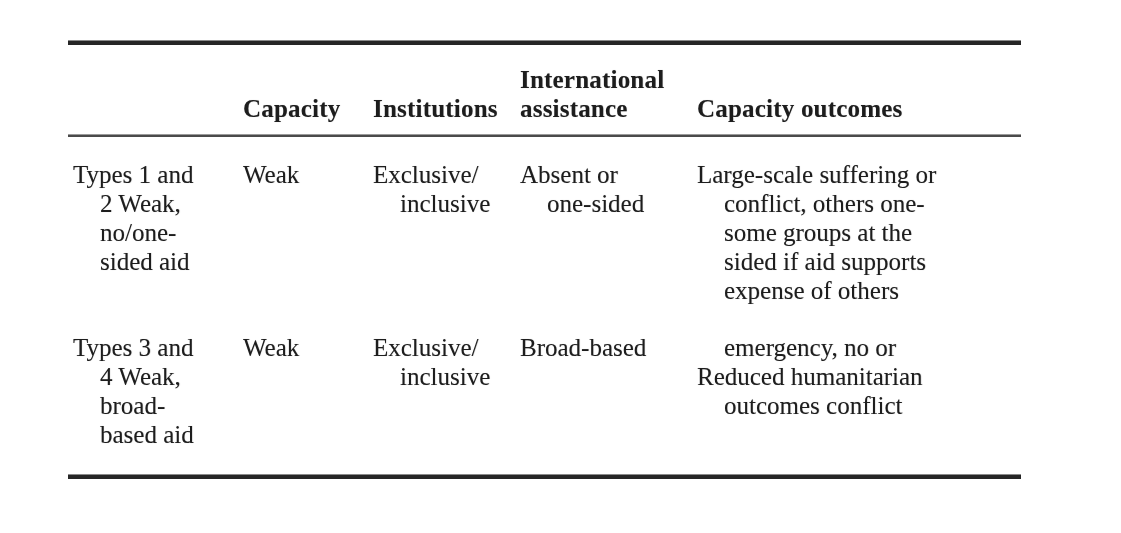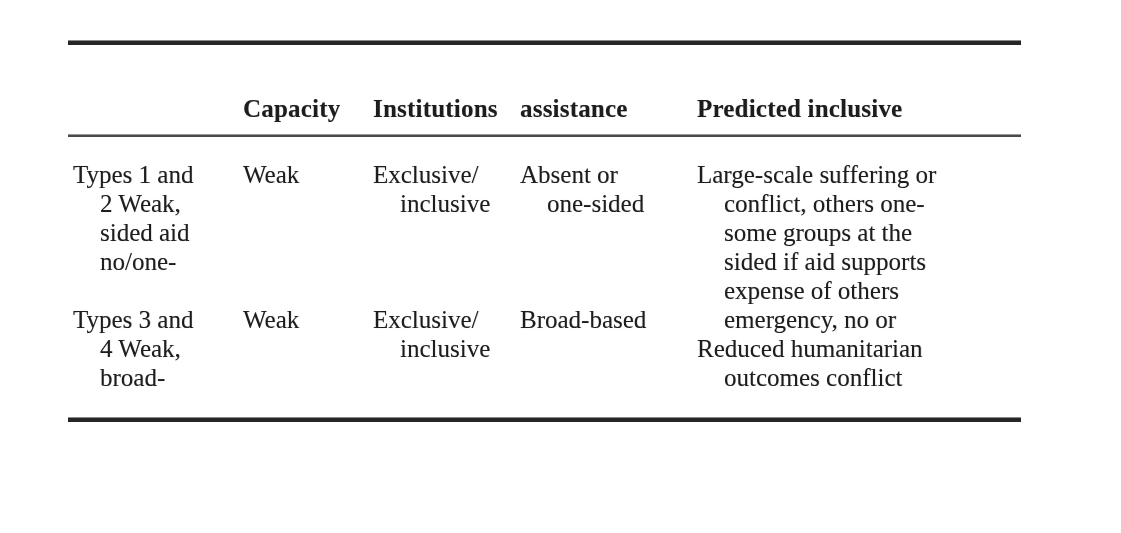--- a/index.html
+++ b/index.html
@@ -36,21 +36,21 @@
     line-height: 29px;
   }
   .header-row {
     align-items: end;
     min-height: 89px;
     padding: 14px 0 11px 0;
     box-sizing: border-box;
   }
   .th { font-weight: bold; letter-spacing: 0.2px; }
   .body-section { padding-top: 23px; padding-bottom: 25px; }
-  .data-row + .data-row { }
+  .data-row + .data-row { margin-top: 28px; }
   .cell { white-space: nowrap; }
   .cell .cont { padding-left: 27px; }
   .header-row .cont { padding-left: 0; font-family: Liberation Serif, serif; }
   .col-label { padding-left: 5px; }
 </style>
 </head>
 <body>
 
 <div class="table-wrap">
 
@@ -58,37 +58,38 @@
 
   <div class="grid header-row">
     <div class="cell th col-label"></div>
     <div class="cell th">
         <div class="line">Capacity</div>
       </div>
     <div class="cell th">
         <div class="line">Institutions</div>
       </div>
     <div class="cell th">
+        <div class="line">International</div>
         <div class="line cont">assistance</div>
       </div>
     <div class="cell th">
-        <div class="line">Predicted inclusive</div>
+        <div class="line">Capacity outcomes</div>
       </div>
   </div>
 
   <div class="rule-thin"></div>
 
   <div class="body-section">
 
     <div class="grid data-row">
       <div class="cell col-label">
           <div class="line">Types 1 and</div>
           <div class="line cont">2 Weak,</div>
+          <div class="line cont">no/one-</div>
           <div class="line cont">sided aid</div>
-          <div class="line cont">no/one-</div>
         </div>
       <div class="cell">
           <div class="line">Weak</div>
         </div>
       <div class="cell">
           <div class="line">Exclusive/</div>
           <div class="line cont">inclusive</div>
         </div>
       <div class="cell">
           <div class="line">Absent or</div>
@@ -101,20 +102,21 @@
           <div class="line cont">sided if aid supports</div>
           <div class="line cont">expense of others</div>
         </div>
     </div>
 
     <div class="grid data-row">
       <div class="cell col-label">
           <div class="line">Types 3 and</div>
           <div class="line cont">4 Weak,</div>
           <div class="line cont">broad-</div>
+          <div class="line cont">based aid</div>
         </div>
       <div class="cell">
           <div class="line">Weak</div>
         </div>
       <div class="cell">
           <div class="line">Exclusive/</div>
           <div class="line cont">inclusive</div>
         </div>
       <div class="cell">
           <div class="line">Broad-based</div>

